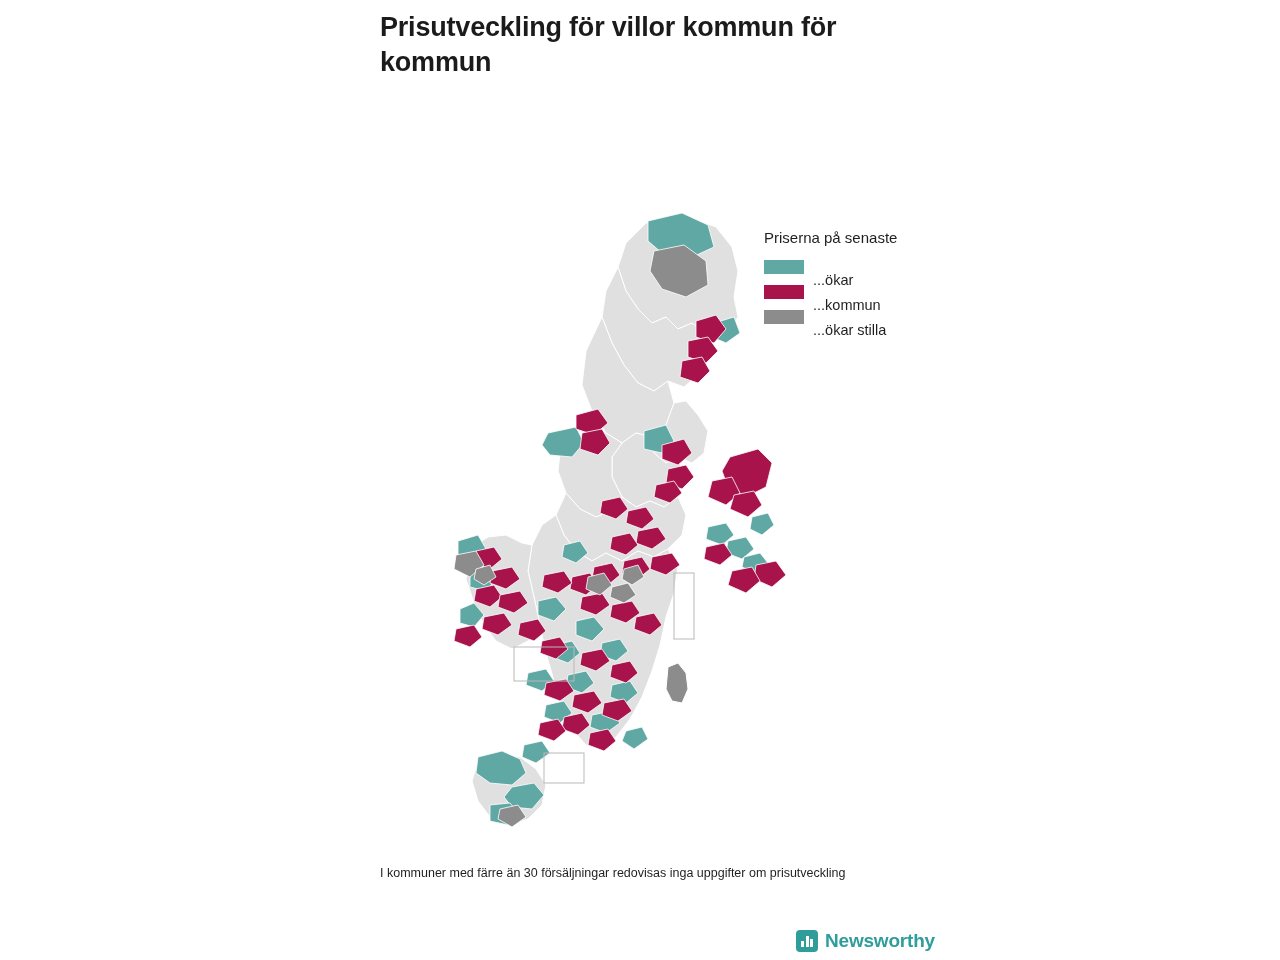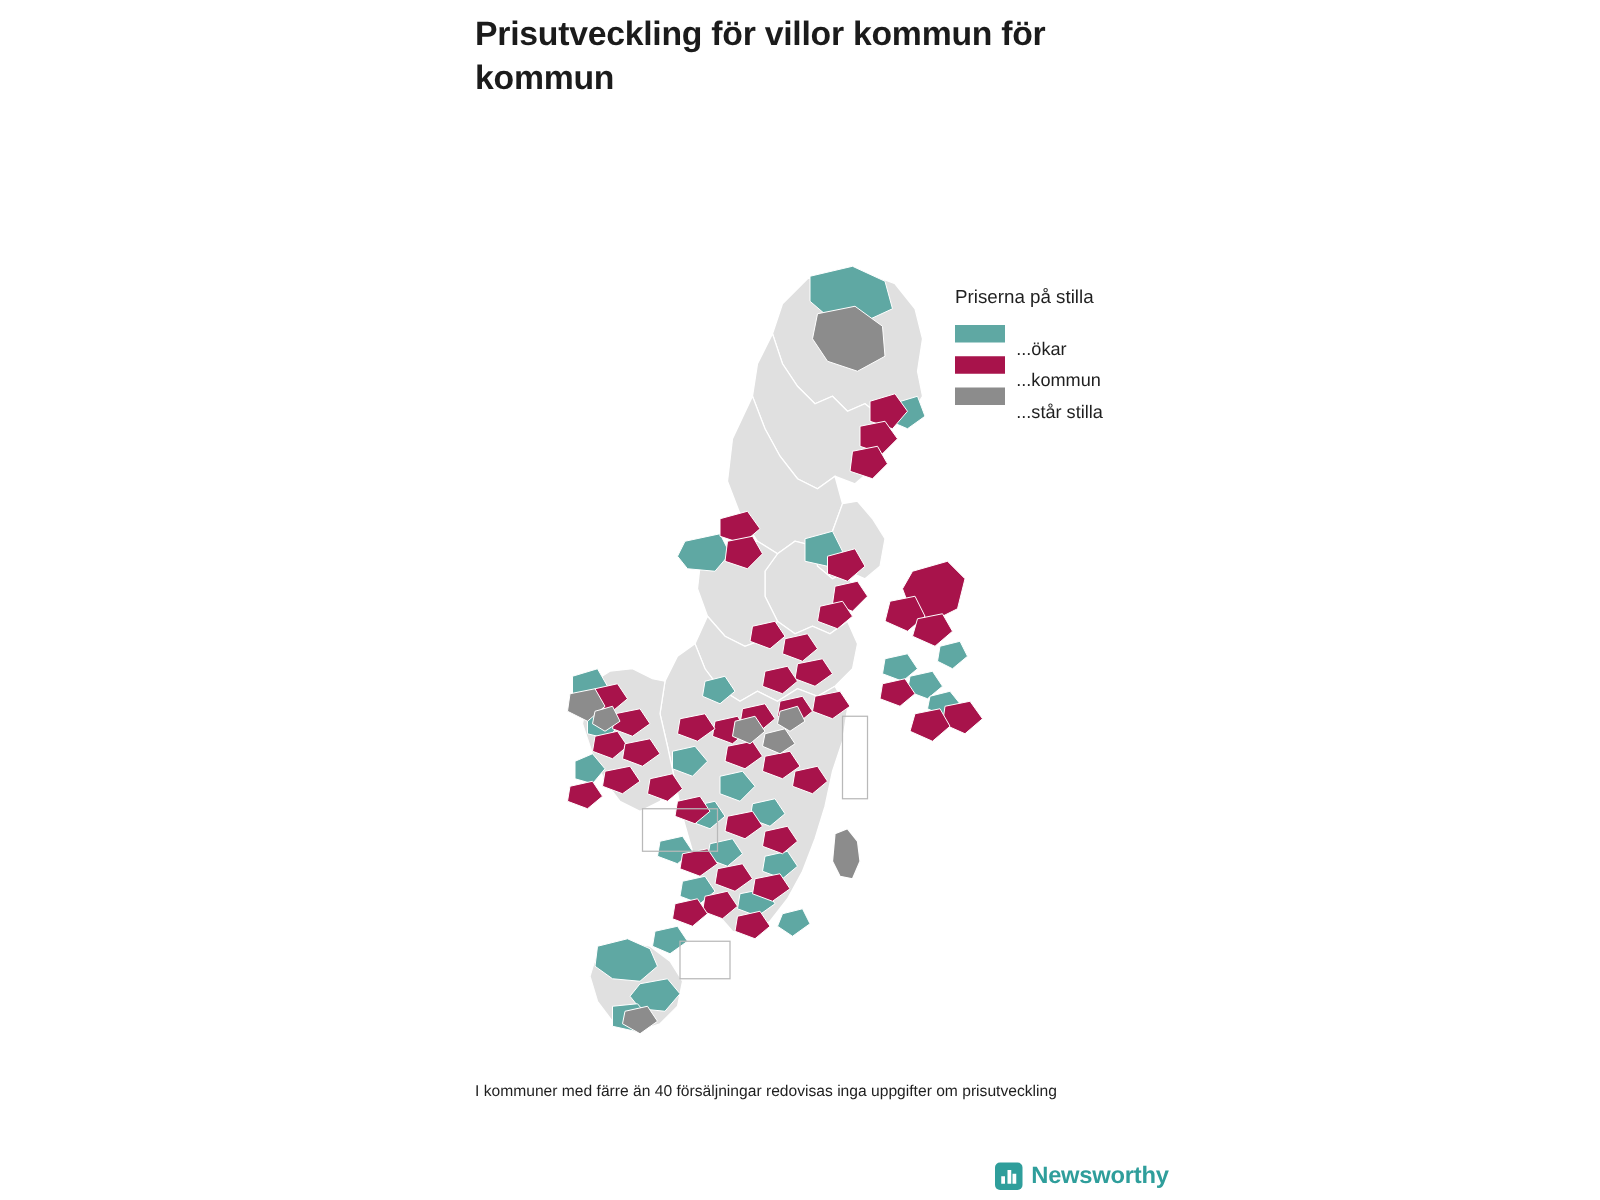--- a/index.html
+++ b/index.html
@@ -130,35 +130,35 @@
   }
 </style>
 </head>
 <body>
 
 <div class="page">
 
   <div class="title">Prisutveckling för villor kommun för kommun</div>
 
   <div class="legend">
-    <div class="legend-title">Priserna på stilla</div>
+    <div class="legend-title">Priserna på senaste</div>
 
     <div class="legend-row">
       <span class="legend-swatch" style="background:#5fa8a3"></span>
       <span class="legend-label">...ökar</span>
     </div>
 
     <div class="legend-row">
       <span class="legend-swatch" style="background:#a8134b"></span>
       <span class="legend-label">...kommun</span>
     </div>
 
     <div class="legend-row">
       <span class="legend-swatch" style="background:#8c8c8c"></span>
-      <span class="legend-label">...står stilla</span>
+      <span class="legend-label">...ökar stilla</span>
     </div>
   </div>
 
   <div class="map-wrap">
     <svg width="400" height="645" viewBox="0 0 400 645">
       <g>
 
         <path fill="#e0e0e0" stroke="#ffffff" stroke-width="1" d="M230 18 L268 10 L300 22 L316 42 L322 66 L318 92 L322 112 L312 128 L300 120 L286 126 L276 118 L262 124 L250 112 L236 118 L222 104 L210 86 L202 62 L210 38 Z"></path>
         <path fill="#e0e0e0" stroke="#ffffff" stroke-width="1" d="M202 62 L210 86 L222 104 L236 118 L250 112 L262 124 L276 118 L286 126 L290 150 L282 170 L268 182 L252 176 L238 186 L222 178 L208 160 L196 138 L186 112 L190 86 Z"></path>
         <path fill="#e0e0e0" stroke="#ffffff" stroke-width="1" d="M186 112 L196 138 L208 160 L222 178 L238 186 L252 176 L258 198 L250 220 L236 232 L220 228 L206 238 L190 228 L176 206 L166 180 L170 146 Z"></path>
@@ -257,21 +257,21 @@
       </g>
 
       <g>
         <rect class="inset-box" x="258" y="368" width="20" height="66"></rect>
         <rect class="inset-box" x="98" y="442" width="60" height="34"></rect>
         <rect class="inset-box" x="128" y="548" width="40" height="30"></rect>
       </g>
     </svg>
   </div>
 
-  <div class="footnote">I kommuner med färre än 40 försäljningar redovisas inga uppgifter om prisutveckling</div>
+  <div class="footnote">I kommuner med färre än 30 försäljningar redovisas inga uppgifter om prisutveckling</div>
 
   <div class="brand">
     <span class="brand-mark">
         <i></i>
         <i></i>
         <i></i>
       </span>
     <span class="brand-name">Newsworthy</span>
   </div>
 

